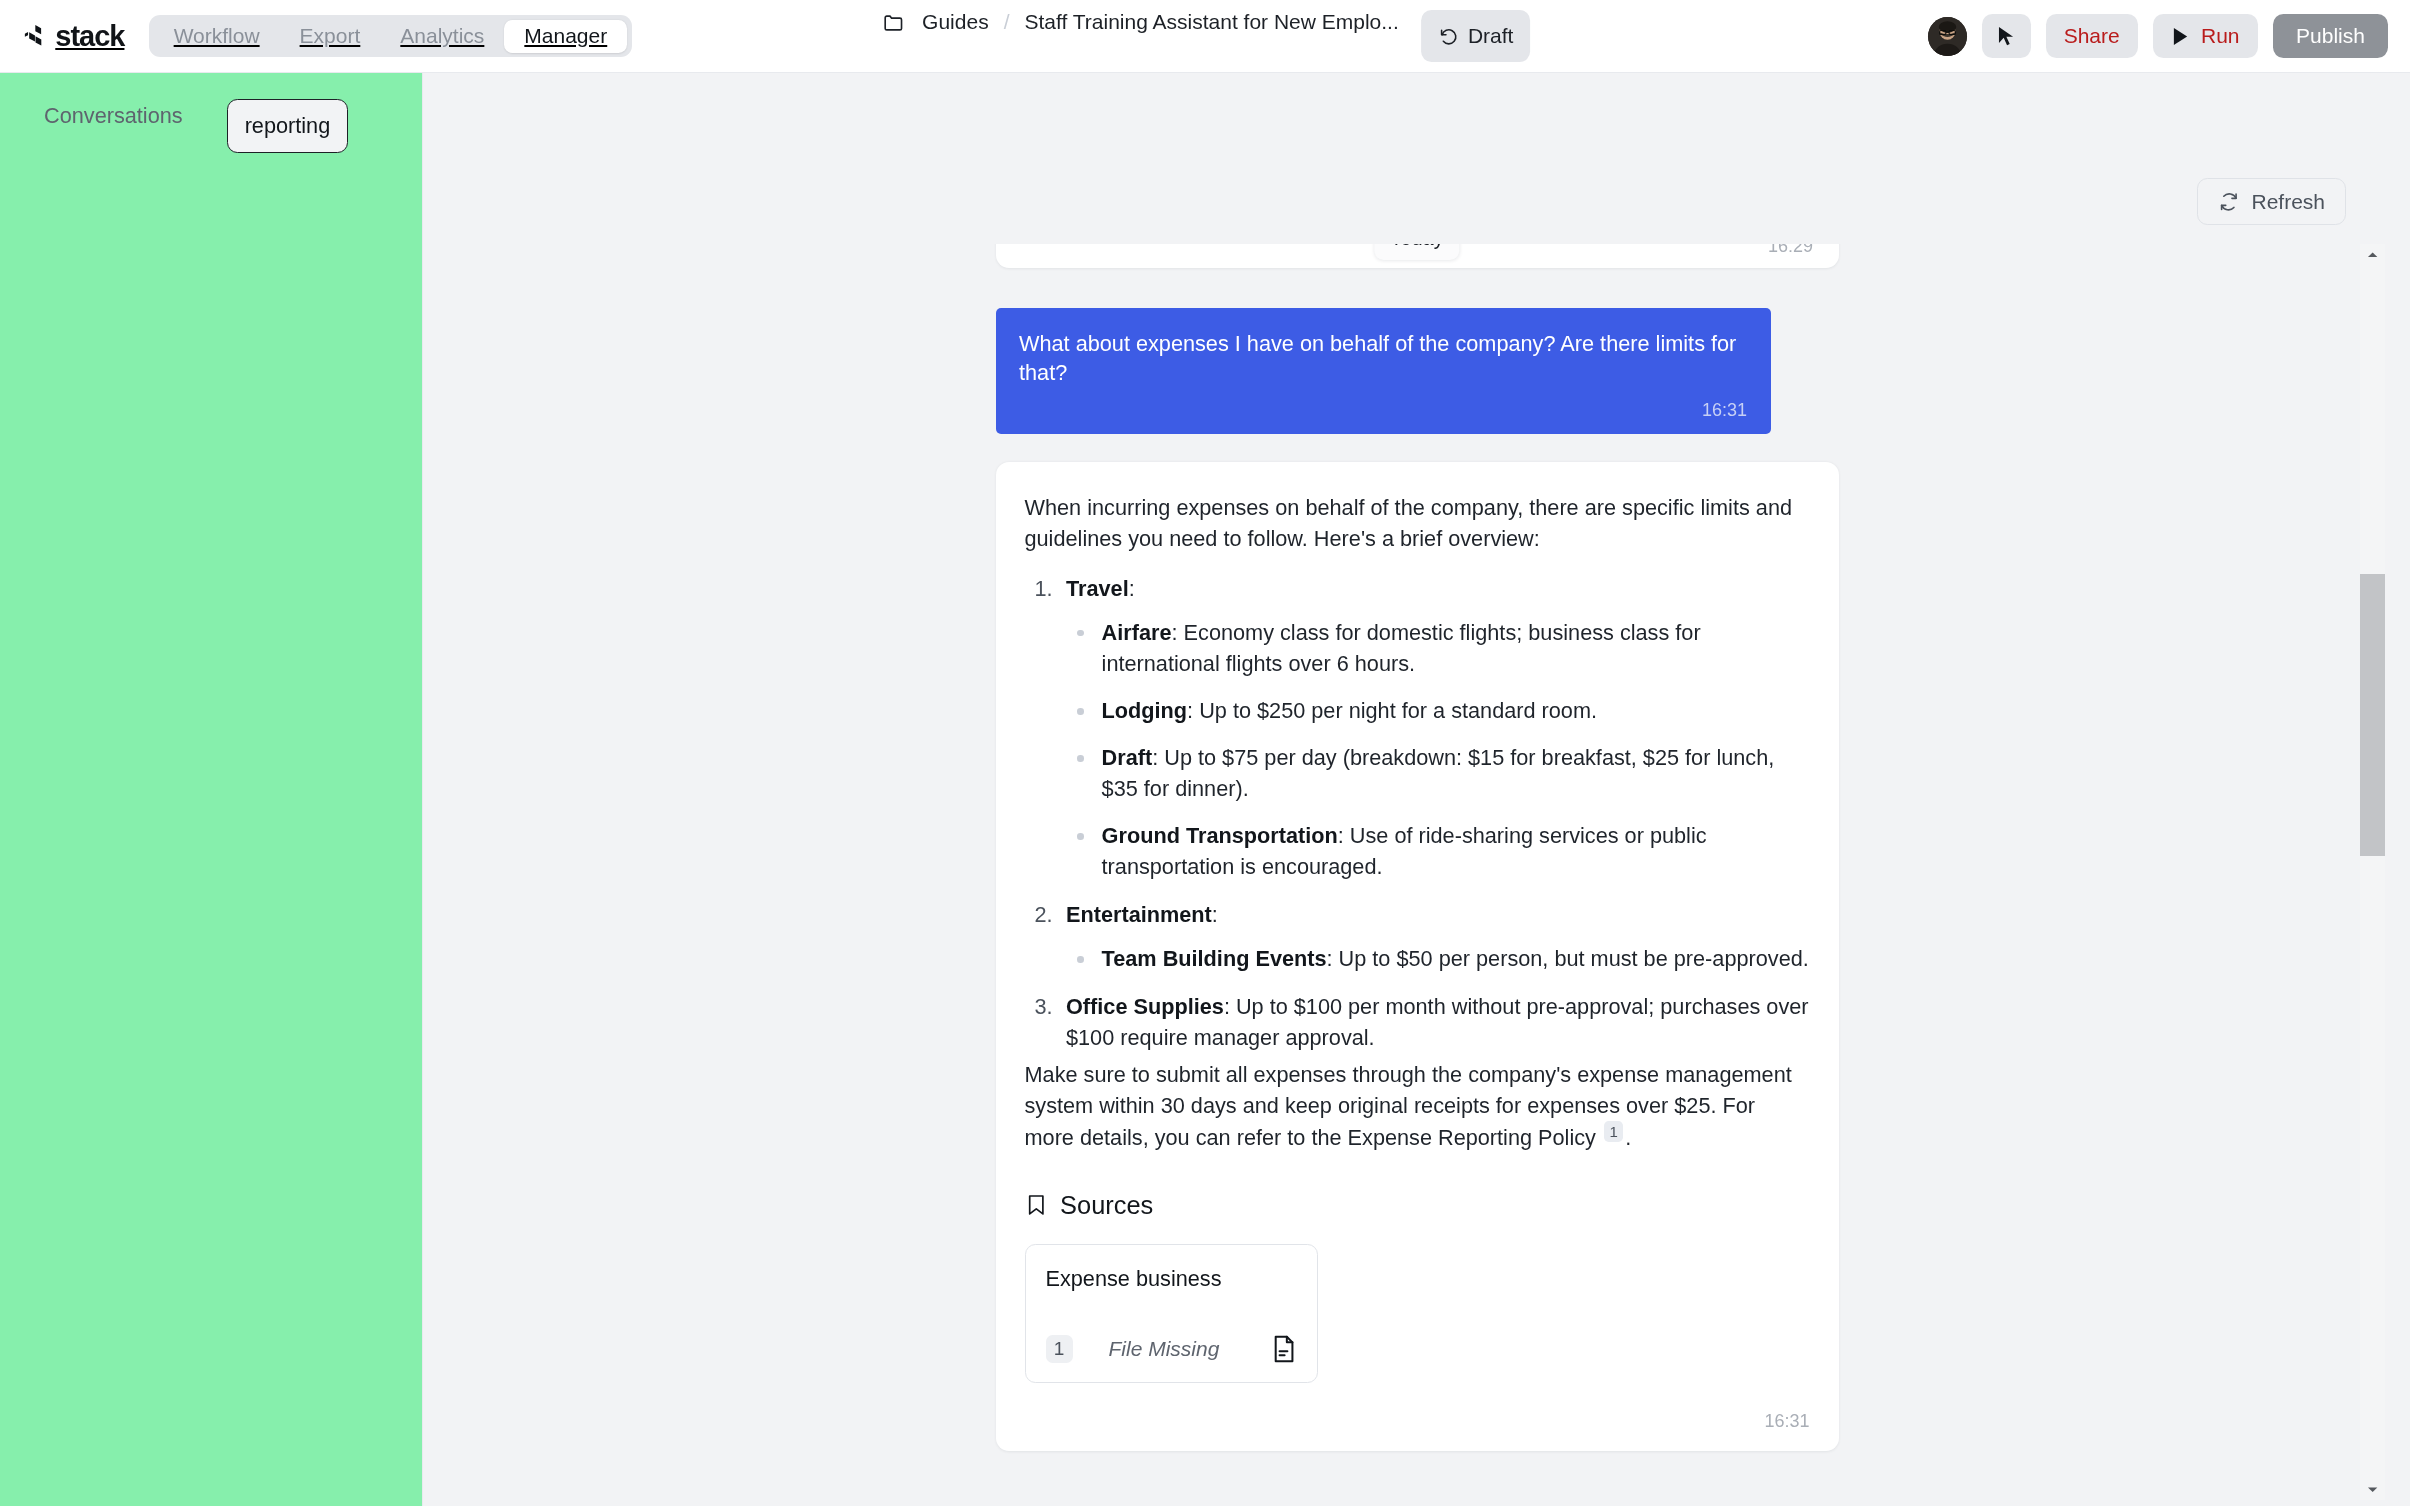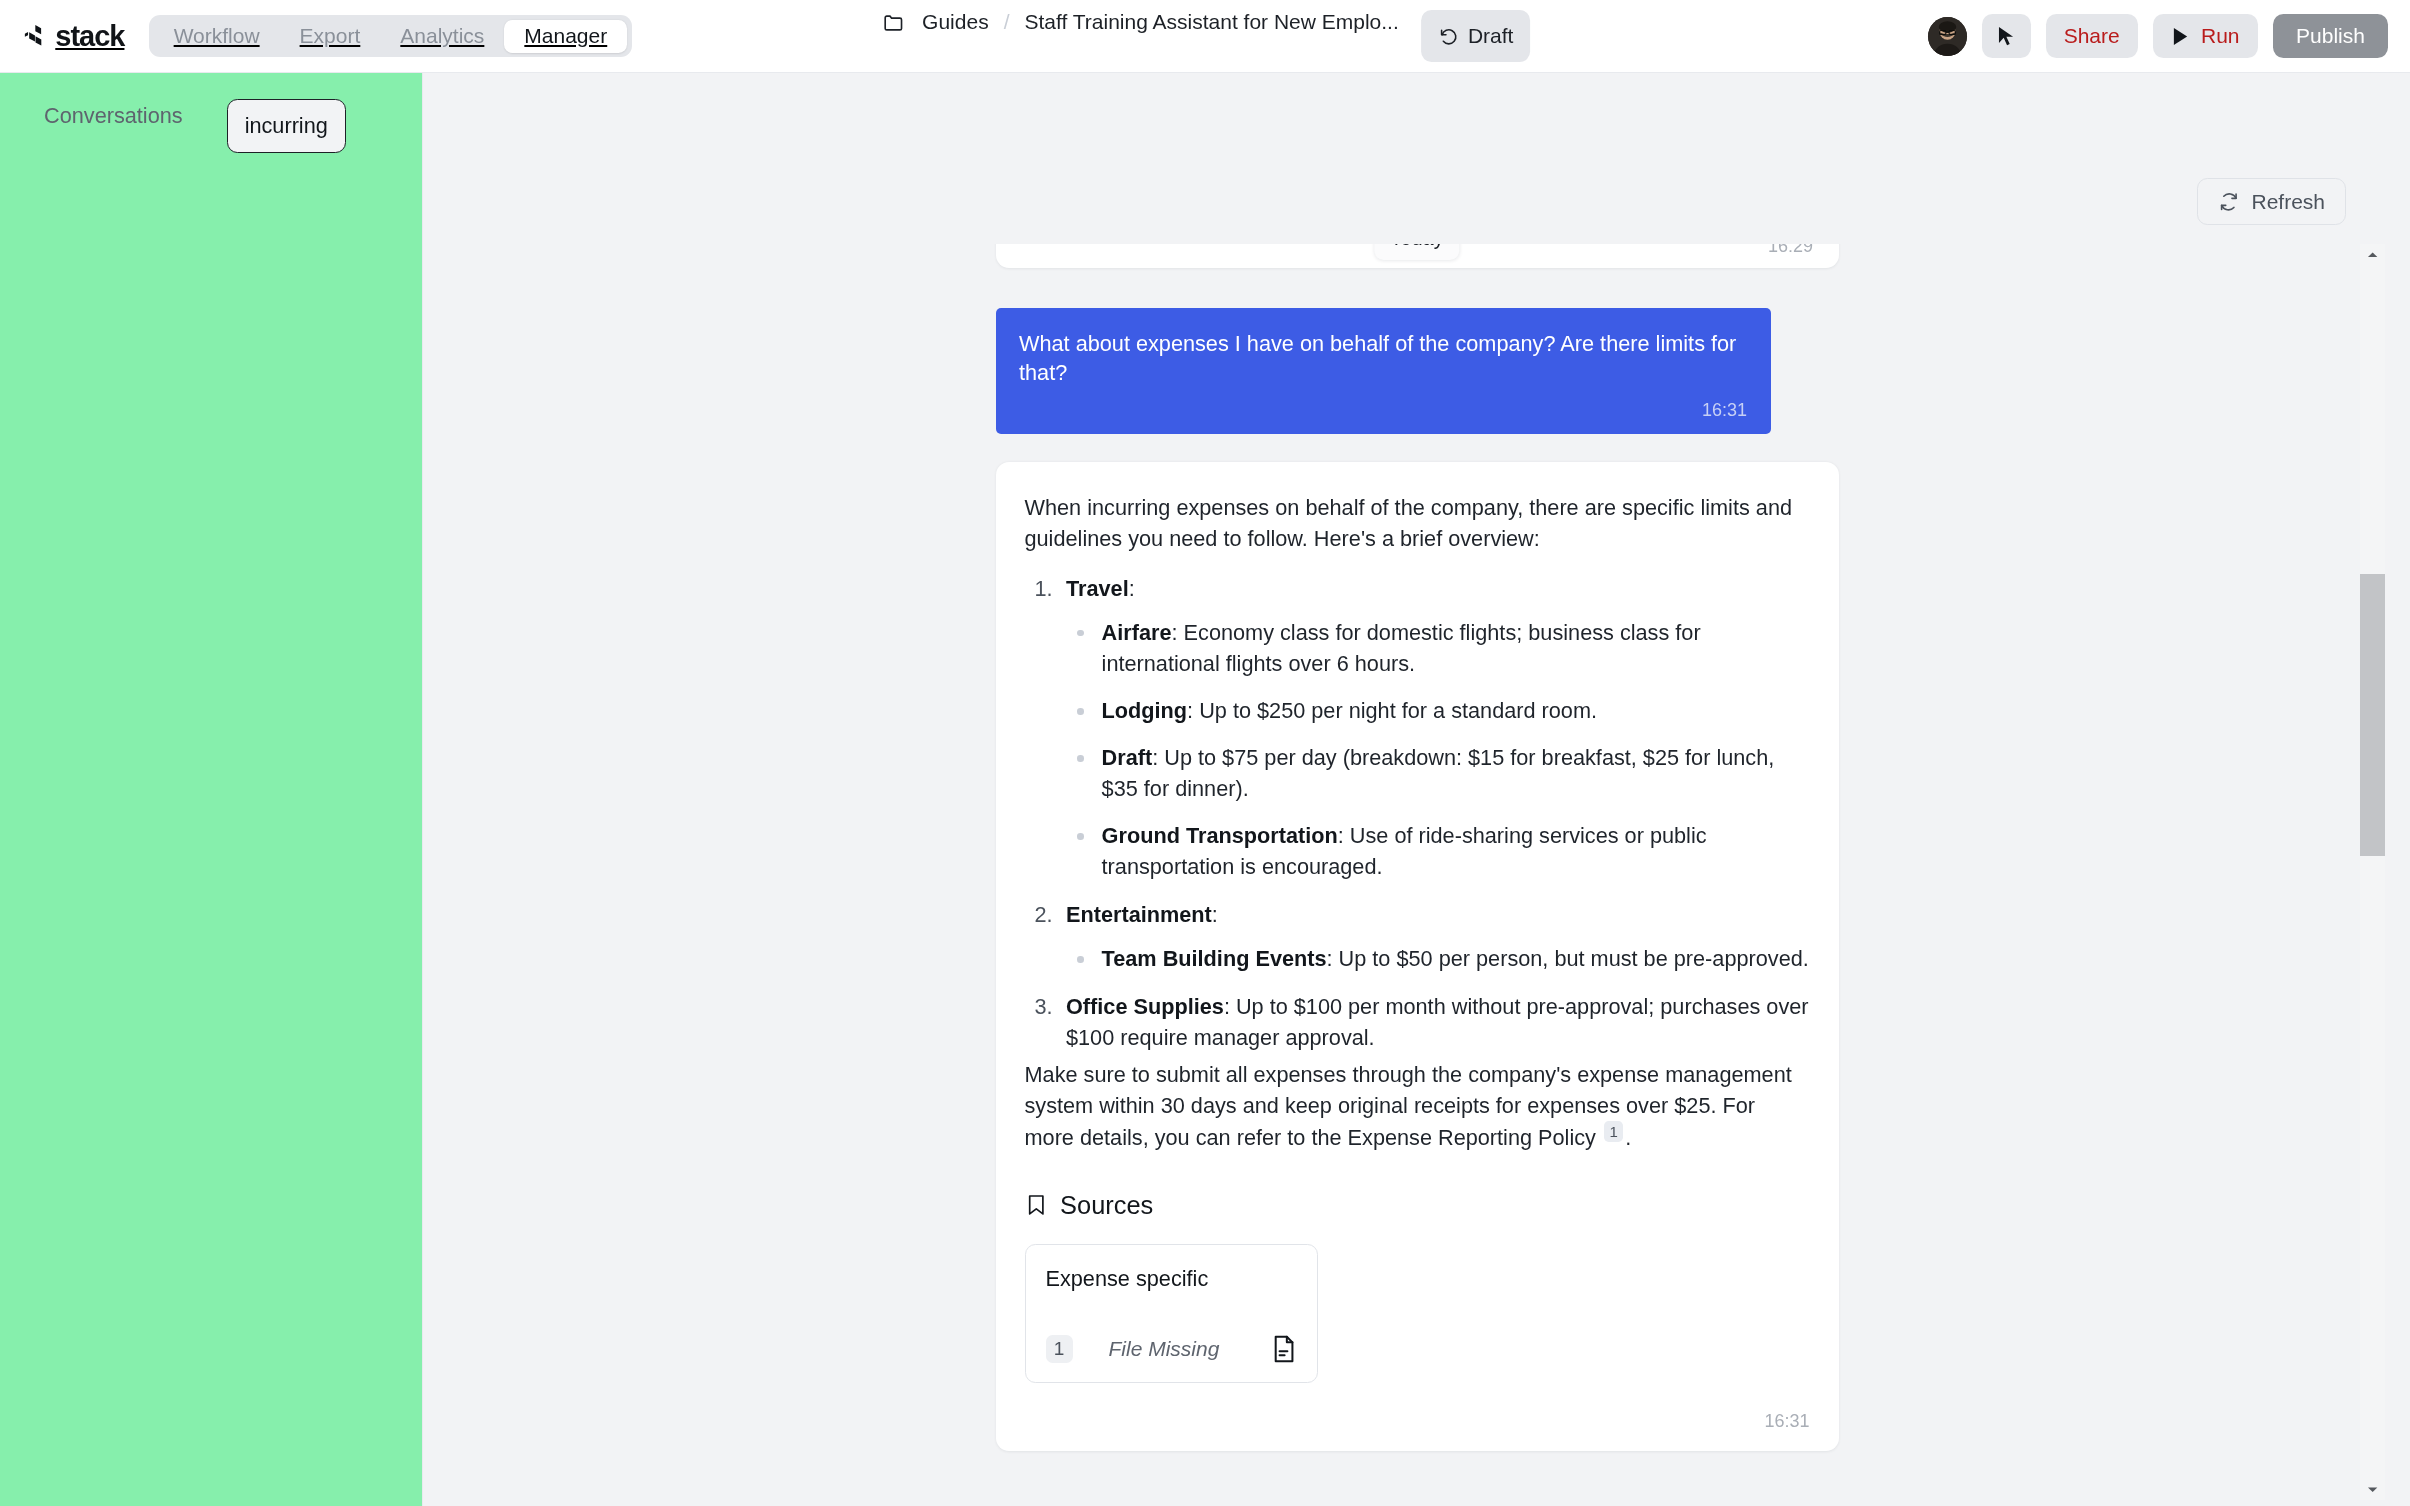--- a/index.html
+++ b/index.html
@@ -435,21 +435,21 @@
     </div>
   </div>
 
   <div class="body">
 
     <div class="sidebar">
       <div class="sidebar-title">Conversations</div>
 
       <div class="conv-list">
         <div class="conv-item">
-          <span>incurring</span>
+          <span>reporting</span>
         </div>
       </div>
 
       <div class="sidebar-footer">
         <button class="btn-outline">
           <span class="dl-icon">
             <svg viewBox="0 0 24 24" width="21.7" height="21.7" fill="none" stroke="#1d2127" stroke-width="1.8" stroke-linecap="round" stroke-linejoin="round">
               <path d="M12 3 v11"></path>
                 <path d="M7.5 10 L12 14.5 L16.5 10"></path>
                 <path d="M4 19.5 h16"></path>
@@ -535,21 +535,21 @@
             <div class="sources-head">
               <span class="bookmark-icon">
                 <svg viewBox="0 0 24 26" width="22.6" height="24.5" fill="none" stroke="#12161b" stroke-width="1.8" stroke-linecap="round" stroke-linejoin="round">
                   <path d="M5 3.2 h14 v19 l-7 -5.4 l-7 5.4 z"></path>
                 </svg>
               </span>
               <span class="sources-title">Sources</span>
             </div>
 
             <div class="source-card">
-              <div class="source-name">Expense specific</div>
+              <div class="source-name">Expense business</div>
               <div class="source-foot">
                 <span class="num-badge">1</span>
                 <span class="file-missing">File Missing</span>
                 <span class="doc-icon">
                   <svg viewBox="0 0 24 26" width="27" height="29" fill="none" stroke="#12161b" stroke-width="1.8" stroke-linecap="round" stroke-linejoin="round">
                     <path d="M5 2.5 h10 l5 5 v17 h-15 z"></path>
                     <path d="M15 2.5 v5 h5"></path>
                     <path d="M8.5 15.5 h7 M8.5 19 h4.5"></path>
                   </svg>
                 </span>

